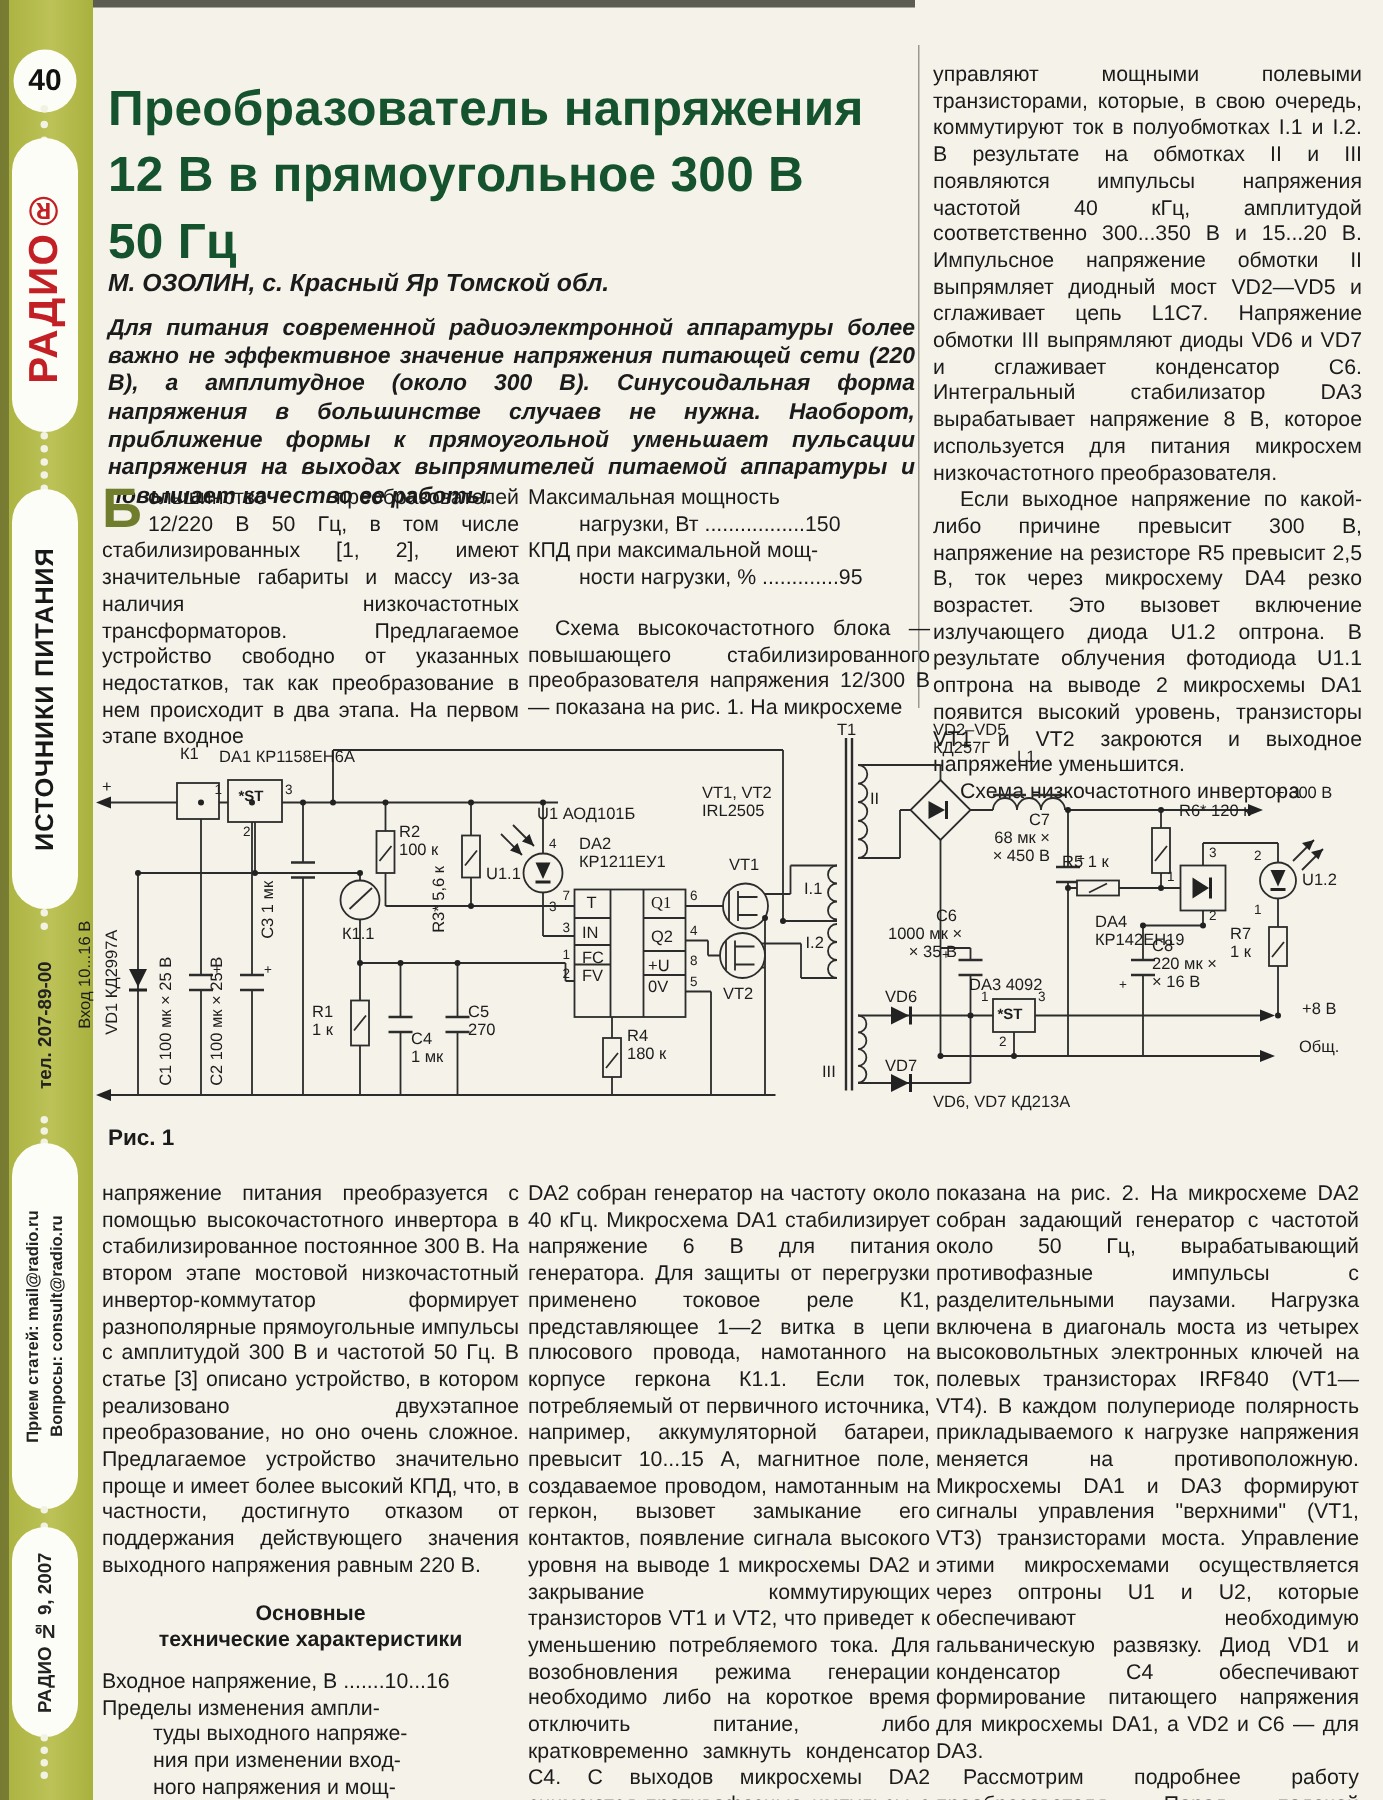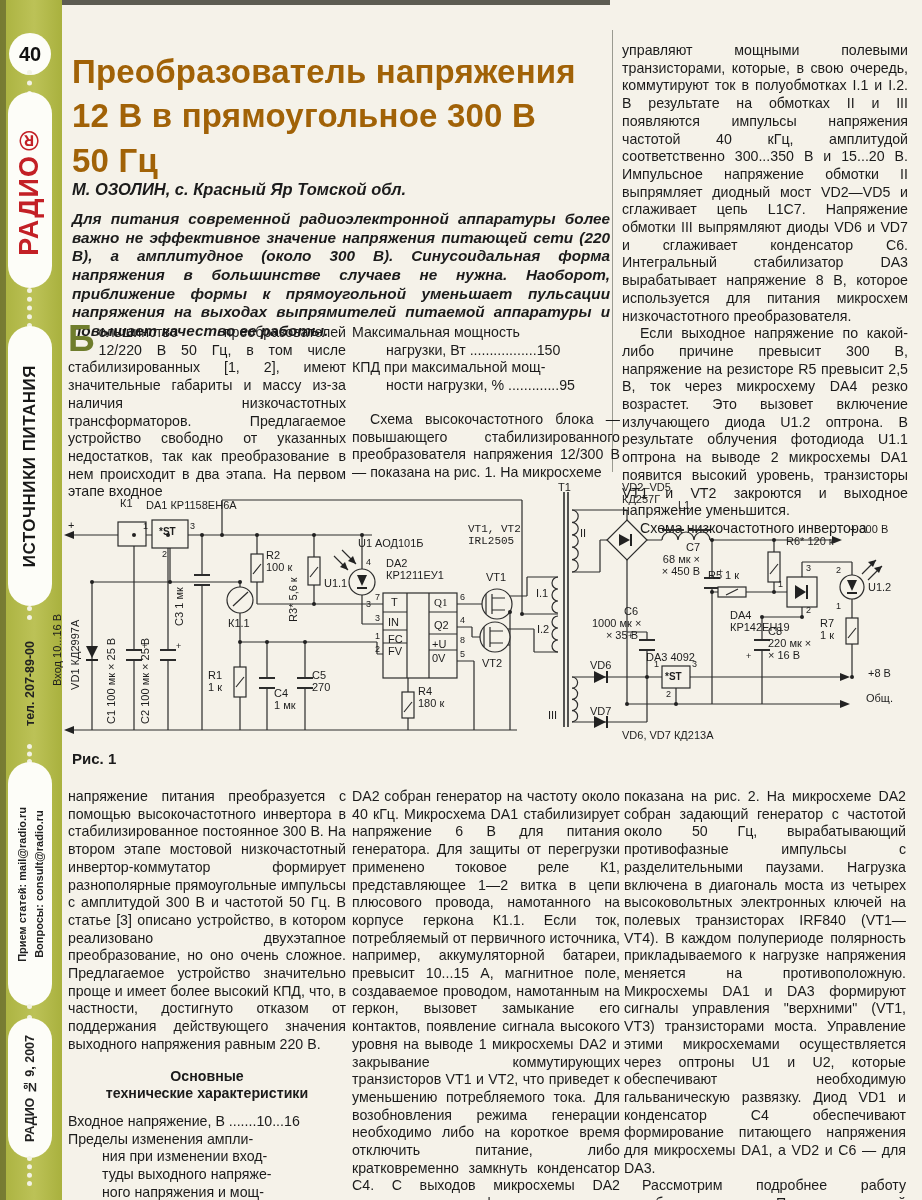--- a/index.html
+++ b/index.html
@@ -28,21 +28,21 @@
   #contact-pill .vtext{font-size:11px;font-weight:bold;color:#222;line-height:1.5;}
   #issue-pill{top:1018px;height:140px;}
   #issue-pill .vtext{font-size:12.5px;font-weight:bold;color:#222;}
   .dotline{position:absolute;left:27px;width:0;border-left:5px dotted #f2f2e4;}
   .d1{top:70px;height:26px;}.d2{top:288px;height:40px;}.d3{top:606px;height:14px;}
   .d4{top:744px;height:20px;}.d5{top:1004px;height:16px;}.d6{top:1156px;height:30px;}
 
   
   .jp{text-align:justify;}
   #title{position:absolute;left:72px;top:28px;width:540px;font-size:33px;font-weight:bold;
-         line-height:1.34;color:#a16207;letter-spacing:.2px;}
+         line-height:1.34;color:#14532d;letter-spacing:.2px;}
   #author{position:absolute;left:72px;top:180px;width:540px;font-size:16.5px;font-weight:bold;font-style:italic;}
   #lead{position:absolute;left:72px;top:210px;width:538px;font-size:15.3px;font-weight:bold;font-style:italic;
         line-height:1.22;}
   .divider-v{position:absolute;left:612px;top:30px;width:1px;height:442px;background:#9a9a90;}
   .bodycol{position:absolute;font-size:14.2px;line-height:17.7px;}
   #rcol{left:622px;top:42px;width:286px;}
   .para-ind{text-indent:18px;}
   #c1r1{left:68px;top:324px;width:278px;}
   #c2r1{left:352px;top:324px;width:268px;}
   .dropcap{float:left;font-size:37px;line-height:30px;font-weight:bold;color:#6f7d2c;padding-right:4px;}
@@ -306,21 +306,21 @@
         <span class="slbl" style="left: 370px; top: 157px;">+U</span>
         <span class="slbl" style="left: 370px; top: 171px;">0V</span>
         <span class="slbl pin" style="left: 313px; top: 111px;">7</span>
         <span class="slbl pin" style="left: 313px; top: 132px;">3</span>
         <span class="slbl pin" style="left: 313px; top: 150px;">1</span>
         <span class="slbl pin" style="left: 313px; top: 163px;">2</span>
         <span class="slbl pin" style="left: 398px; top: 111px;">6</span>
         <span class="slbl pin" style="left: 398px; top: 134px;">4</span>
         <span class="slbl pin" style="left: 398px; top: 154px;">8</span>
         <span class="slbl pin" style="left: 398px; top: 168px;">5</span>
-        <span class="slbl" style="left: 406px; top: 42px; font-family: Liberation Mono, monospace;">VT1, VT2
+        <span class="slbl" style="left: 406px; top: 42px;">VT1, VT2
 IRL2505</span>
         <span class="slbl" style="left: 424px; top: 90px;">VT1</span>
         <span class="slbl" style="left: 420px; top: 176px;">VT2</span>
         <span class="slbl" style="left: 496px; top: 0px;">Т1</span>
         <span class="slbl" style="left: 518px; top: 46px;">II</span>
         <span class="slbl" style="left: 474px; top: 106px;">I.1</span>
         <span class="slbl" style="left: 475px; top: 142px;">I.2</span>
         <span class="slbl" style="left: 486px; top: 228px;">III</span>
         <span class="slbl" style="left: 560px; top: 0px;">VD2–VD5
 КД257Г</span>
@@ -367,22 +367,22 @@
   <div id="fig-caption">Рис. 1</div>
 
   <div id="b1" class="bodycol">
     <div class="jp">напряжение питания преобразуется с помощью высокочастотного инвертора в стабилизированное постоянное 300 В. На втором этапе мостовой низкочастотный инвертор-коммутатор формирует разнополярные прямоугольные импульсы с амплитудой 300 В и частотой 50 Гц. В статье [3] описано устройство, в котором реализовано двухэтапное преобразование, но оно очень сложное. Предлагаемое устройство значительно проще и имеет более высокий КПД, что, в частности, достигнуто отказом от поддержания действующего значения выходного напряжения равным 220 В.</div>
     <div class="spec-head">
       <div>Основные</div>
       <div>технические характеристики</div>
     </div>
     <div class="specline">Входное напряжение, В .......10...16</div>
     <div class="specline">Пределы изменения ампли-</div>
+    <div class="specline ind">туды выходного напряже-</div>
     <div class="specline ind">ния при изменении вход-</div>
-    <div class="specline ind">туды выходного напряже-</div>
     <div class="specline ind">ного напряжения и мощ-</div>
 
   </div>
   <div id="b2" class="bodycol jp">
     <div>DA2 собран генератор на частоту около 40 кГц. Микросхема DA1 стабилизирует напряжение 6 В для питания генератора. Для защиты от перегрузки применено токовое реле К1, представляющее 1—2 витка в цепи плюсового провода, намотанного на корпусе геркона К1.1. Если ток, потребляемый от первичного источника, например, аккумуляторной батареи, превысит 10...15 А, магнитное поле, создаваемое проводом, намотанным на геркон, вызовет замыкание его контактов, появление сигнала высокого уровня на выводе 1 микросхемы DA2 и закрывание коммутирующих транзисторов VT1 и VT2, что приведет к уменьшению потребляемого тока. Для возобновления режима генерации необходимо либо на короткое время отключить питание, либо кратковременно замкнуть конденсатор С4. С выходов микросхемы DA2 снимаются противофазные импульсы с защитными паузами, исключающими возникновение сквозного тока. Эти импульсы</div>
   </div>
   <div id="b3" class="bodycol jp">
     <div>показана на рис. 2. На микросхеме DA2 собран задающий генератор с частотой около 50 Гц, вырабатывающий противофазные импульсы с разделительными паузами. Нагрузка включена в диагональ моста из четырех высоковольтных электронных ключей на полевых транзисторах IRF840 (VT1—VT4). В каждом полупериоде полярность прикладываемого к нагрузке напряжения меняется на противоположную. Микросхемы DA1 и DA3 формируют сигналы управления "верхними" (VT1, VT3) транзисторами моста. Управление этими микросхемами осуществляется через оптроны U1 и U2, которые обеспечивают необходимую гальваническую развязку. Диод VD1 и конденсатор С4 обеспечивают формирование питающего напряжения для микросхемы DA1, а VD2 и С6 — для DA3.</div>
     <div class="para-ind">Рассмотрим подробнее работу преобразователя. Перед подачей питающих напряжений +8 В и +300 В конденсаторы С4 и С6 разряжены, а</div>
   </div>

